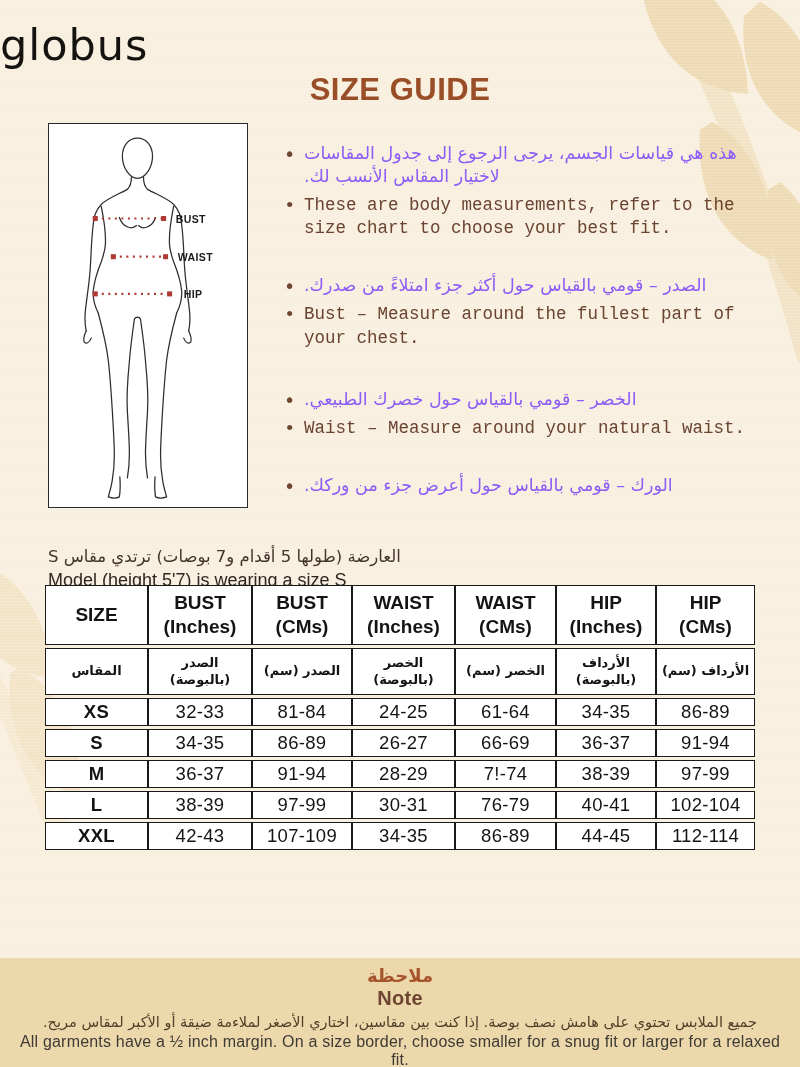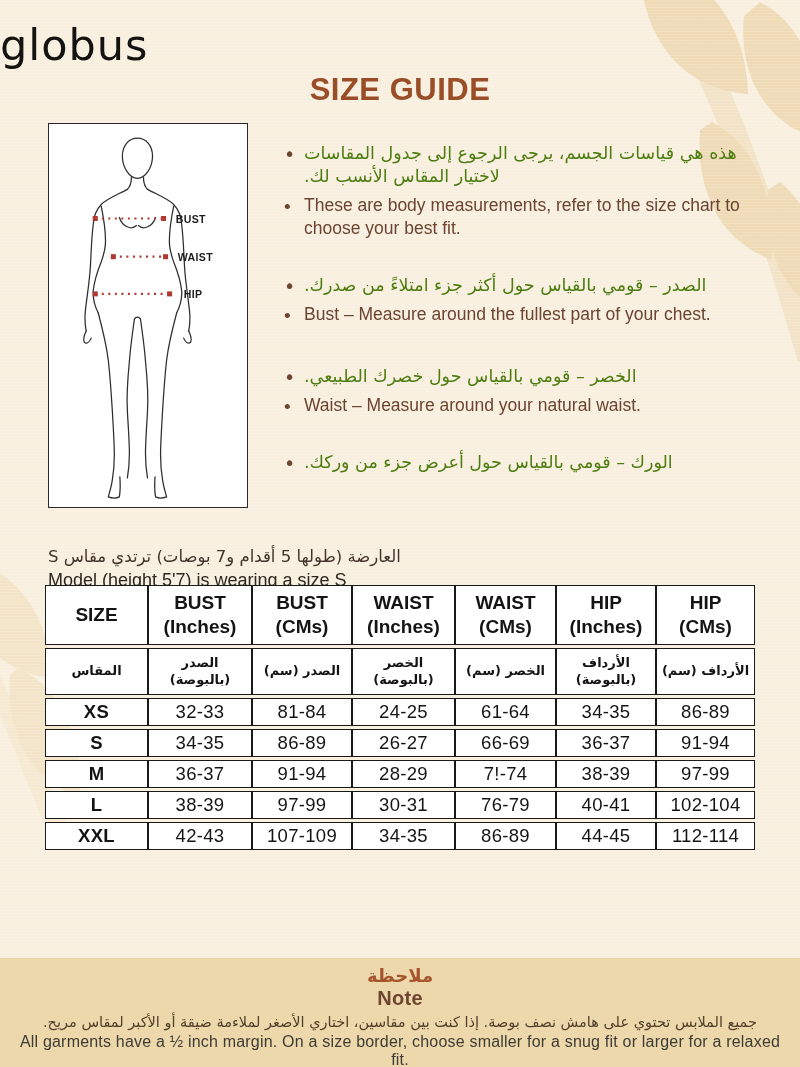--- a/index.html
+++ b/index.html
@@ -29,24 +29,24 @@
     background:#ffffff; border:1.6px solid #2a2a2a; z-index:2; }
 
   .instructions { position:absolute; left:282px; top:142px; width:486px; z-index:2; }
   .instr-group { margin-bottom:34px; }
   .instr-group.g2 { margin-bottom:38px; }
   .instr-group.g3 { margin-bottom:34px; }
   .instr-item { position:relative; padding-left:22px; line-height:1.32; }
   .instr-item::before { content:"•"; position:absolute; left:2px; top:0;
     color:#6f4430; font-size:19px; }
   .instr-ar { direction:rtl; text-align:left; unicode-bidi:plaintext;
-    font-family:"DejaVu Sans", sans-serif; font-size:17.5px; color:#4d7c0f;
+    font-family:"DejaVu Sans", sans-serif; font-size:17.5px; color:#8b5cf6;
     margin-bottom:6px; }
   .instr-ar::before { direction:ltr; }
-  .instr-en { font-family:Liberation Sans, sans-serif; font-size:17.5px; color:#6b4431; }
+  .instr-en { font-family:Liberation Mono, monospace; font-size:17.5px; color:#6b4431; }
 
   .model-note { position:absolute; left:48px; top:547px; width:560px; z-index:2; }
   .model-ar { direction:rtl; text-align:left; unicode-bidi:plaintext;
     font-family:"DejaVu Sans", sans-serif; font-size:16.5px; color:#43332a; margin-bottom:4px; }
   .model-en { font-family:Liberation Sans, sans-serif; font-size:18px; color:#2f271f; }
 
   table.size-table { position:absolute; left:45px; top:582px; width:710px; z-index:2;
     border-collapse:separate; border-spacing:0 3px; table-layout:fixed; }
   .size-table th, .size-table td {
     background:#ffffff; border:1.7px solid #191919; text-align:center;

